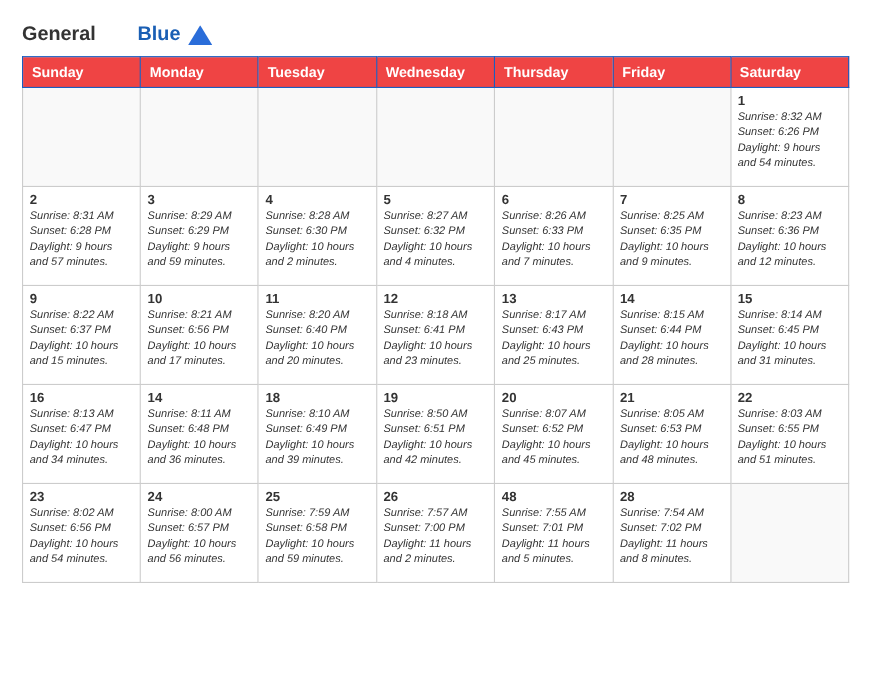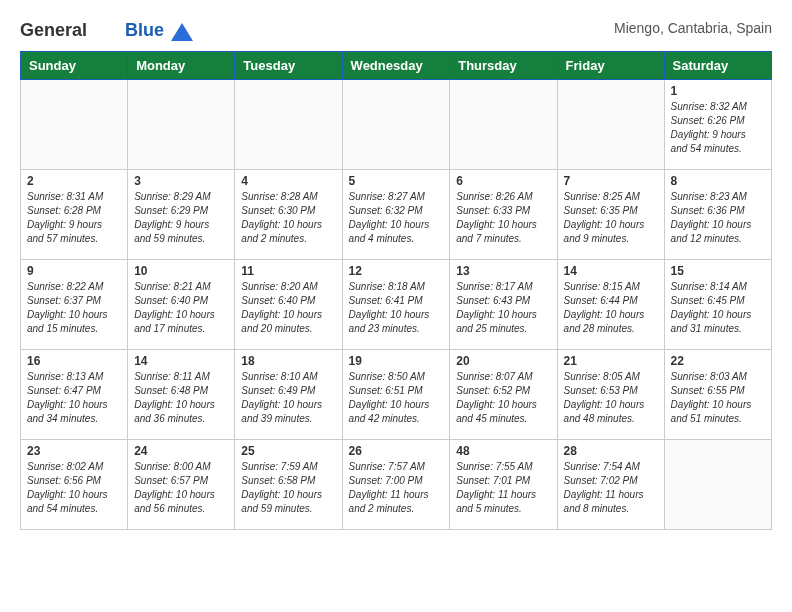--- a/index.html
+++ b/index.html
@@ -43,21 +43,21 @@
     .location {
       font-size: 14px;
       color: #555;
     }
     .calendar {
       width: 100%;
       border-collapse: collapse;
       border: 1px solid #ccc;
     }
     .calendar th {
-      background-color: #15803d;
+      background-color: #ef4444;
       color: white;
       text-align: left;
       padding: 6px 8px;
       font-size: 13px;
       border: 1px solid #1a5dc0;
     }
     .calendar td {
       vertical-align: top;
       border: 1px solid #ccc;
       padding: 4px 6px;
@@ -91,21 +91,20 @@
     <div style="display:flex;align-items:center;">
       <div style="position:relative;display:inline-block;">
         <span class="logo-text-general">General</span><span class="logo-text-blue">Blue</span>
         <svg style="display:inline-block;vertical-align:middle;margin-left:2px;" width="22" height="18" viewBox="0 0 22 18">
           <polygon points="0,18 11,0 22,18" fill="#2a6dd9"></polygon>
         </svg>
       </div>
     </div>
   </div>
   <div class="title-area">
-    <div class="location">Miengo, Cantabria, Spain</div>
   </div>
 </div>
 
 <table class="calendar">
   <thead>
     <tr>
       <th>Sunday</th>
       <th>Monday</th>
       <th>Tuesday</th>
       <th>Wednesday</th>
@@ -185,21 +184,21 @@
         <td>
           <span class="day-number">9</span>
           <div class="day-info">Sunrise: 8:22 AM
 Sunset: 6:37 PM
 Daylight: 10 hours
 and 15 minutes.</div>
         </td>
         <td>
           <span class="day-number">10</span>
           <div class="day-info">Sunrise: 8:21 AM
-Sunset: 6:40 PM
+Sunset: 6:56 PM
 Daylight: 10 hours
 and 17 minutes.</div>
         </td>
         <td>
           <span class="day-number">11</span>
           <div class="day-info">Sunrise: 8:20 AM
 Sunset: 6:40 PM
 Daylight: 10 hours
 and 20 minutes.</div>
         </td>

